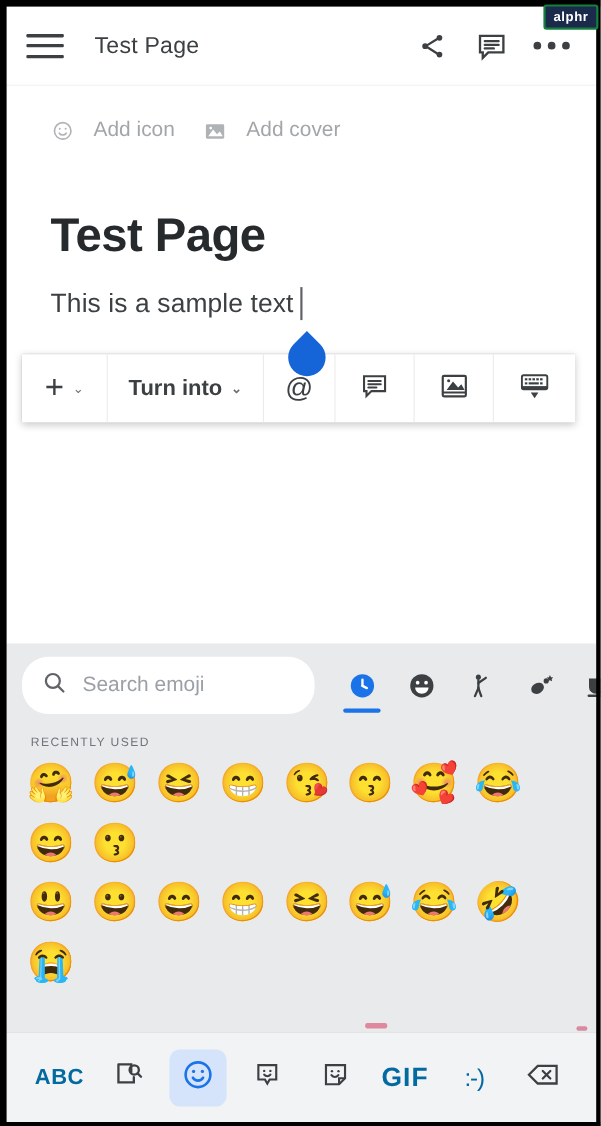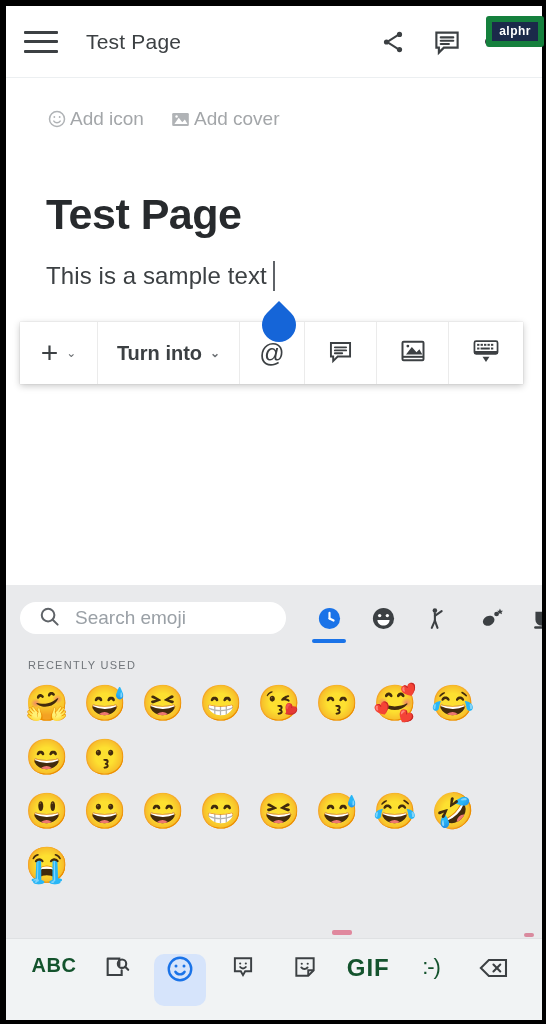--- a/index.html
+++ b/index.html
@@ -11,29 +11,29 @@
   }
   .screen {
     position: relative;
     width: 546px; height: 1024px;
     background: #ffffff;
     overflow: hidden;
   }
 
   
   .watermark {
-    position: absolute; top: 16px; right: 2px;
+    position: absolute; top: 4px; right: 2px;
     background: #1b2a4a;
     color: #ffffff;
     font-size: 12px;
     font-weight: bold;
     letter-spacing: .5px;
     padding: 2px 7px 3px;
     border-radius: 3px;
-    border: 6px solid #15803d;
+    border: 2px solid #15803d;
     z-index: 60;
   }
 
   
   .edge-top { position:absolute; top:0; left:0; right:0; height:6px; background:#000; z-index:50; }
   .edge-left { position:absolute; top:0; bottom:0; left:0; width:6px; background:#000; z-index:50; }
   .edge-right { position:absolute; top:0; bottom:0; right:0; width:4px; background:#000; z-index:50; }
   .edge-bottom { position:absolute; bottom:0; left:0; right:0; height:4px; background:#000; z-index:50; }
 
   
@@ -65,21 +65,21 @@
 
   
   .doc {
     position: absolute; top: 78px; left: 6px; right: 4px;
     height: 507px;
     background: #ffffff;
     padding: 30px 30px 0 40px;
     overflow: hidden;
   }
   .meta-row { display:flex; align-items:center; gap: 26px; margin-bottom: 60px; }
-  .meta-item { display:flex; align-items:center; gap: 3px; color:#a3a6a9; font-size:19px; cursor:pointer; }
+  .meta-item { display:flex; align-items:center; gap: 18px; color:#a3a6a9; font-size:19px; cursor:pointer; }
   .meta-ico { width: 21px; height: 21px; display:flex; align-items:center; justify-content:center; }
 
   .page-title {
     font-size: 43px;
     font-weight: bold;
     color: #272a2d;
     letter-spacing: -0.5px;
     margin-bottom: 22px;
   }
   .body-text {
@@ -138,21 +138,21 @@
     bottom: 82px;
     background: #e9eaec;
   }
   .search-row {
     display:flex; align-items:center;
     padding: 12px 14px 10px 14px;
     gap: 10px;
   }
   .search-box {
     flex: 0 0 266px;
-    height: 32px;
+    height: 52px;
     background: #ffffff;
     border-radius: 24px;
     display:flex; align-items:center;
     padding: 0 18px;
     gap: 14px;
   }
   .search-ph { color:#9aa0a6; font-size: 19px; }
   .cat-tabs { display:flex; align-items:center; gap: 20px; padding-left: 16px; }
   .cat-tab { position: relative; width: 34px; height: 42px; display:flex; align-items:center; justify-content:center; cursor:pointer; }
   .cat-tab .under {
@@ -191,22 +191,22 @@
     left: 6px; right: 4px; bottom: 4px;
     height: 82px;
     background: #f1f3f4;
     display: flex; align-items: center;
     justify-content: space-between;
     padding: 0 22px;
     border-top: 1px solid #dfe1e3;
   }
   .kbd-btn {
     width: 52px; height: 52px;
-    display:flex; align-items:flex-start; justify-content:center;
-    color: #14532d;
+    display:flex; align-items:center; justify-content:center;
+    color: #0369a1;
     font-size: 21px;
     font-weight: bold;
     border-radius: 10px;
     cursor: pointer;
   }
   .kbd-btn.active { background: #d6e4fb; }
   .kbd-text { font-size: 20px; font-weight: bold; letter-spacing: .5px; }
   .kbd-gif { font-size: 24px; font-weight: bold; letter-spacing: 1px; }
   .kbd-smiley-txt { font-size: 22px; font-weight: normal; letter-spacing: -1px; }
 </style>

